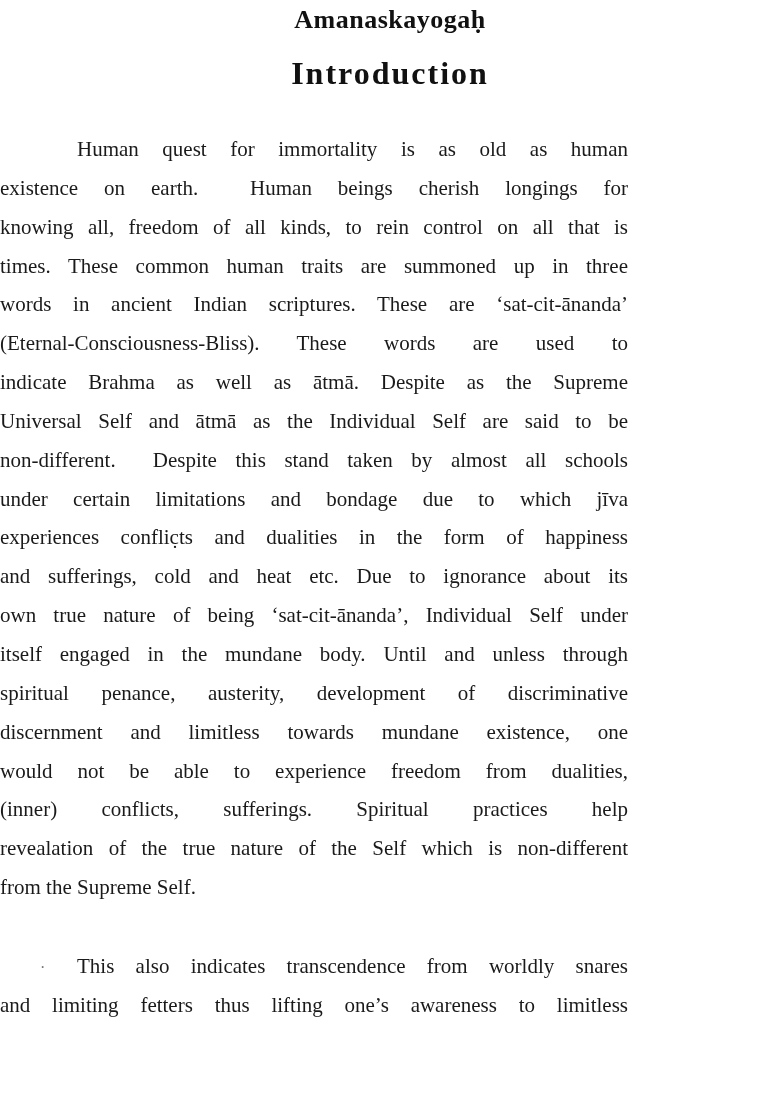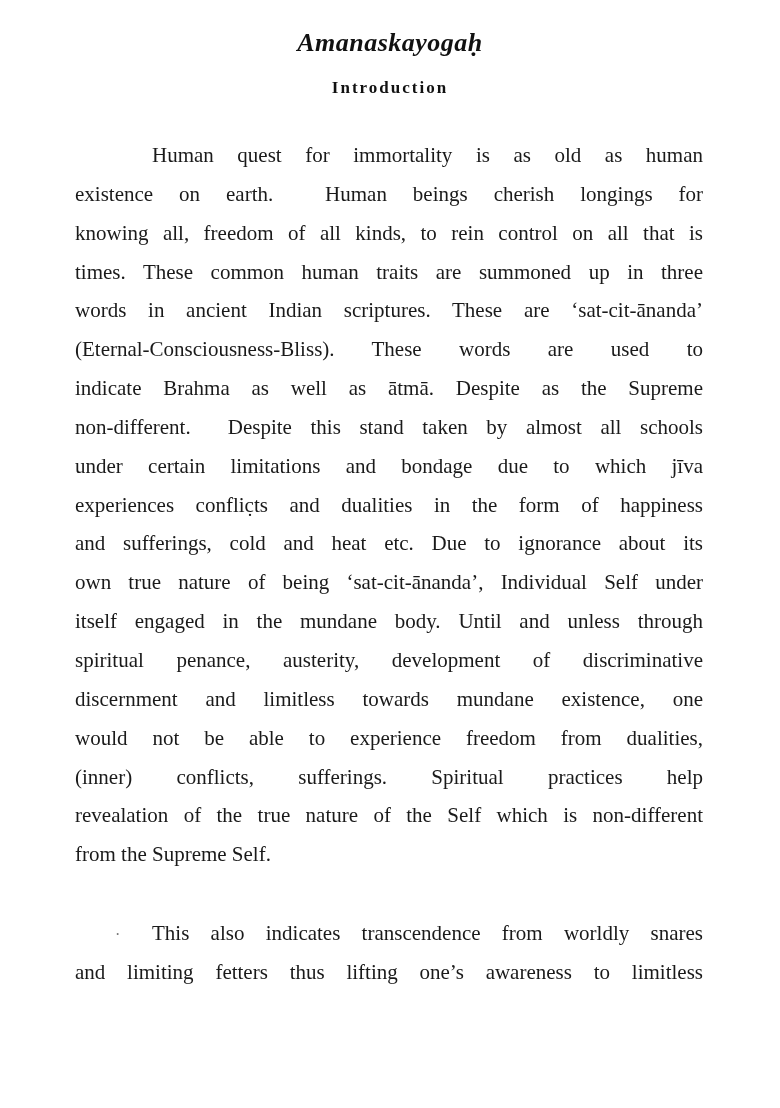--- a/index.html
+++ b/index.html
@@ -10,40 +10,38 @@
   .page {
     position: relative;
     width: 780px;
     height: 1108px;
     background: #ffffff;
     overflow: hidden;
     font-family: "Liberation Serif", "DejaVu Serif", serif;
     color: #161616;
   }
   .book-title {
-    margin: 8px;
-    padding-top: 20px;
+    margin: 0;
+    padding-top: 5px;
     text-align: center;
     font-size: 26px;
     font-weight: 700;
     letter-spacing: 0.5px;
     color: #111111;
-    font-style: italic;
   }
   .section-heading {
     margin: 20px 0 0 0;
     text-align: center;
-    font-size: 17px;
+    font-size: 32px;
     font-weight: 700;
     letter-spacing: 2px;
     color: #111111;
   }
   .body-text {
     margin-top: 38px;
-    margin-left: 75px;
     width: 628px;
     font-size: 21px;
     line-height: 38.85px;
     color: #1a1a1a;
   }
   .line {
     text-align: justify;
     text-align-last: justify;
     white-space: normal;
   }
@@ -76,20 +74,21 @@
 
   <div class="body-text">
     <div class="para">
       <div class="line first">Human quest for immortality is as old as human</div>
       <div class="line">existence on earth.&nbsp; Human beings cherish longings for</div>
       <div class="line">knowing all, freedom of all kinds, to rein control on all that is</div>
       <div class="line">times. These common human traits are summoned up in three</div>
       <div class="line">words in ancient Indian scriptures. These are ‘sat-cit-ānanda’</div>
       <div class="line">(Eternal-Consciousness-Bliss). These words are used to</div>
       <div class="line">indicate Brahma as well as ātmā. Despite as the Supreme</div>
+      <div class="line">Universal Self and ātmā as the Individual Self are said to be</div>
       <div class="line">non-different.&nbsp; Despite this stand taken by almost all schools</div>
       <div class="line">under certain limitations and bondage due to which jīva</div>
       <div class="line">experiences conflic̣ts and dualities in the form of happiness</div>
       <div class="line">and sufferings, cold and heat etc. Due to ignorance about its</div>
       <div class="line">own true nature of being ‘sat-cit-ānanda’, Individual Self under</div>
       <div class="line">itself engaged in the mundane body. Until and unless through</div>
       <div class="line">spiritual penance, austerity, development of discriminative</div>
       <div class="line">discernment and limitless towards mundane existence, one</div>
       <div class="line">would not be able to experience freedom from dualities,</div>
       <div class="line">(inner) conflicts, sufferings. Spiritual practices help</div>

